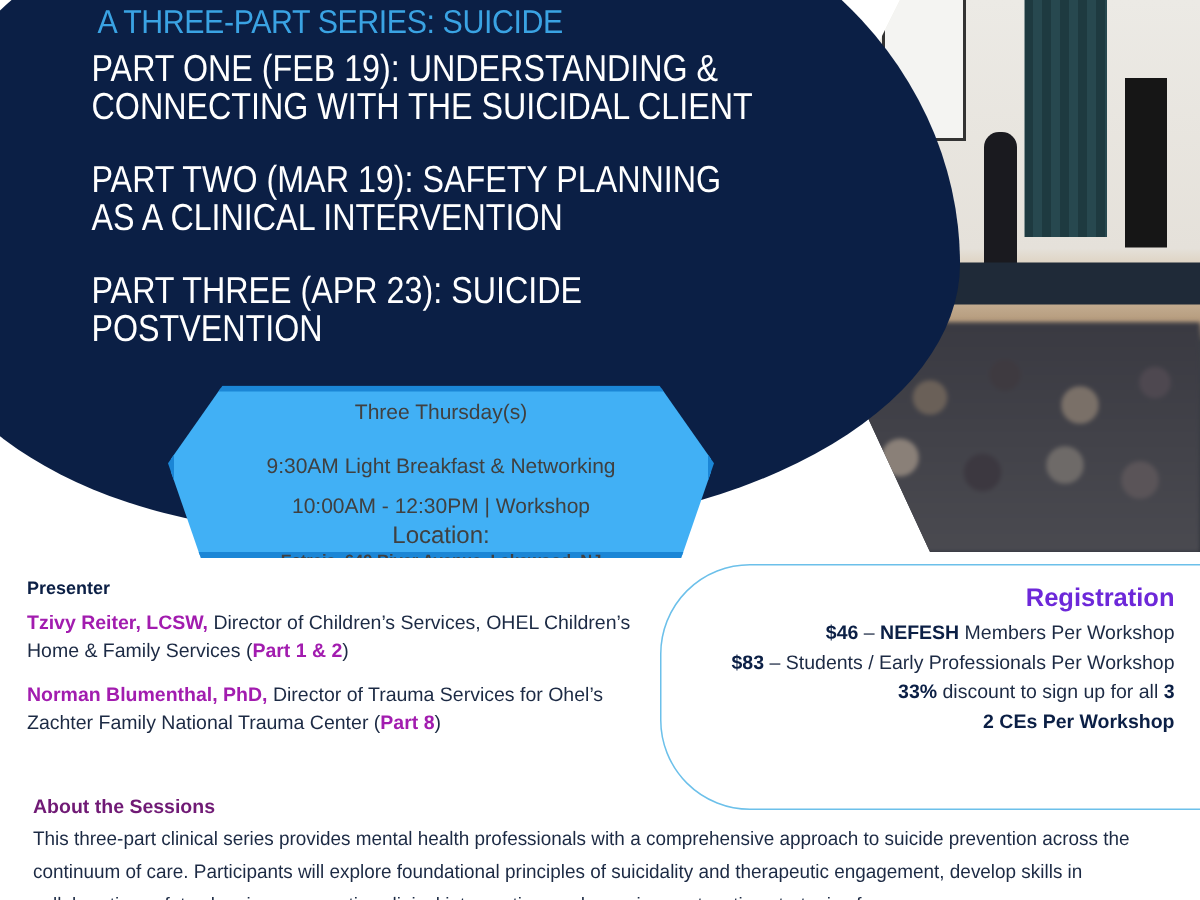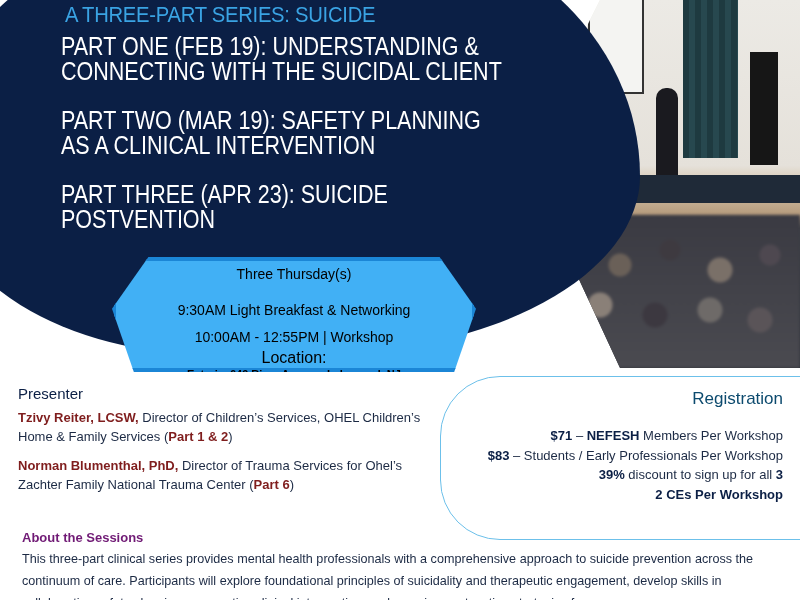--- a/index.html
+++ b/index.html
@@ -45,37 +45,37 @@
   }
   .part {
     color: #ffffff; font-size: 25px; line-height: 25px; margin-bottom: 24px;
     transform: scaleX(0.86); transform-origin: left; white-space: pre-line;
   }
   .schedule {
     position: absolute; left: 112px; top: 257px; width: 364px; height: 115px;
     background: #41b0f5; border: 4px solid #1b86d6;
     clip-path: polygon(10% 0, 90% 0, 100% 45%, 94% 100%, 6% 100%, 0 45%);
     border-radius: 20px;
-    text-align: center; color: #000000; box-sizing: border-box;
+    text-align: center; color: #404040; box-sizing: border-box;
   }
   .schedule .l1 { font-size: 14px; margin-top: 5px; }
   .schedule .l2 { font-size: 14px; margin-top: 20px; }
   .schedule .l3 { font-size: 14px; margin-top: 11px; }
   .schedule .l4 { font-size: 16px; font-weight: normal; margin-top: 4px; }
   .schedule .l5 { font-size: 11px; font-weight: bold; margin-top: 1px; }
   .presenter { position: absolute; left: 18px; top: 385px; width: 420px; color: #0b1f45; }
-  .presenter h2 { font-size: 15px; margin: 0 0 6px 0; font-weight: normal; }
+  .presenter h2 { font-size: 12px; margin: 0 0 6px 0; font-weight: bold; }
   .presenter p { font-size: 13px; margin: 0 0 10px 0; line-height: 19px; color: #1c2a44; }
-  .presenter b { color: #7f1d1d; }
+  .presenter b { color: #a21caf; }
   .reg {
     position: absolute; left: 440px; top: 376px; width: 380px; height: 164px;
     border: 1.5px solid #6cc0ea; border-radius: 60px 0 0 60px;
     box-sizing: border-box; text-align: right; padding: 12px 36px 0 0; color: #1c2a44;
   }
-  .reg h2 { font-size: 17px; margin: 0 0 17px 0; color: #0c4a6e; font-weight: normal; }
+  .reg h2 { font-size: 17px; margin: 0 0 3px 0; color: #6d28d9; font-weight: bold; }
   .reg .row { font-size: 13px; line-height: 19.5px; }
   .reg b { color: #0b1f45; }
   .about { position: absolute; left: 22px; top: 530px; width: 770px; color: #1c2a44; }
   .about h3 { font-size: 13px; margin: 0 0 3px 0; color: #701a75; font-weight: bold; }
   .about p { font-size: 13px; margin: 0; line-height: 22px; transform: scaleX(0.97); transform-origin: left; }
 </style>
 </head>
 <body>
 
 <div class="photo">
@@ -96,35 +96,35 @@
 CONNECTING WITH THE SUICIDAL CLIENT</div>
   <div class="part">PART TWO (MAR 19): SAFETY PLANNING
 AS A CLINICAL INTERVENTION</div>
   <div class="part">PART THREE (APR 23): SUICIDE
 POSTVENTION</div>
 </div>
 
 <div class="schedule">
   <div class="l1">Three Thursday(s)</div>
   <div class="l2">9:30AM Light Breakfast &amp; Networking</div>
-  <div class="l3">10:00AM - 12:55PM | Workshop</div>
+  <div class="l3">10:00AM - 12:30PM | Workshop</div>
   <div class="l4">Location:</div>
   <div class="l5">Estreia, 649 River Avenue, Lakewood, NJ</div>
 </div>
 
 <div class="presenter">
   <h2>Presenter</h2>
   <p><b>Tzivy Reiter, LCSW,</b><span> Director of Children’s Services, OHEL Children’s Home &amp; Family Services (</span><b>Part 1 &amp; 2</b><span>)</span></p>
-  <p><b>Norman Blumenthal, PhD,</b><span>  Director of Trauma Services for Ohel’s Zachter Family National Trauma Center (</span><b>Part 6</b><span>)</span></p>
+  <p><b>Norman Blumenthal, PhD,</b><span>  Director of Trauma Services for Ohel’s Zachter Family National Trauma Center (</span><b>Part 8</b><span>)</span></p>
 </div>
 
 <div class="reg">
   <h2>Registration</h2>
-  <div class="row"><b>$71</b><span> – </span><span></span><b>NEFESH</b><span> Members Per Workshop</span></div>
+  <div class="row"><b>$46</b><span> – </span><span></span><b>NEFESH</b><span> Members Per Workshop</span></div>
   <div class="row"><b>$83</b><span> – </span><span>Students / Early Professionals Per Workshop</span></div>
-  <div class="row"><b>39%</b><span> discount to sign up for all </span><b>3</b></div>
+  <div class="row"><b>33%</b><span> discount to sign up for all </span><b>3</b></div>
   <div class="row"><b>2 CEs Per Workshop</b></div>
 </div>
 
 <div class="about">
   <h3>About the Sessions</h3>
   <p>This three-part clinical series provides mental health professionals with a comprehensive approach to suicide prevention across the continuum of care. Participants will explore foundational principles of suicidality and therapeutic engagement, develop skills in collaborative safety planning as an active clinical intervention, and examine postvention strategies for</p>
 </div>
 
 </body></html>

